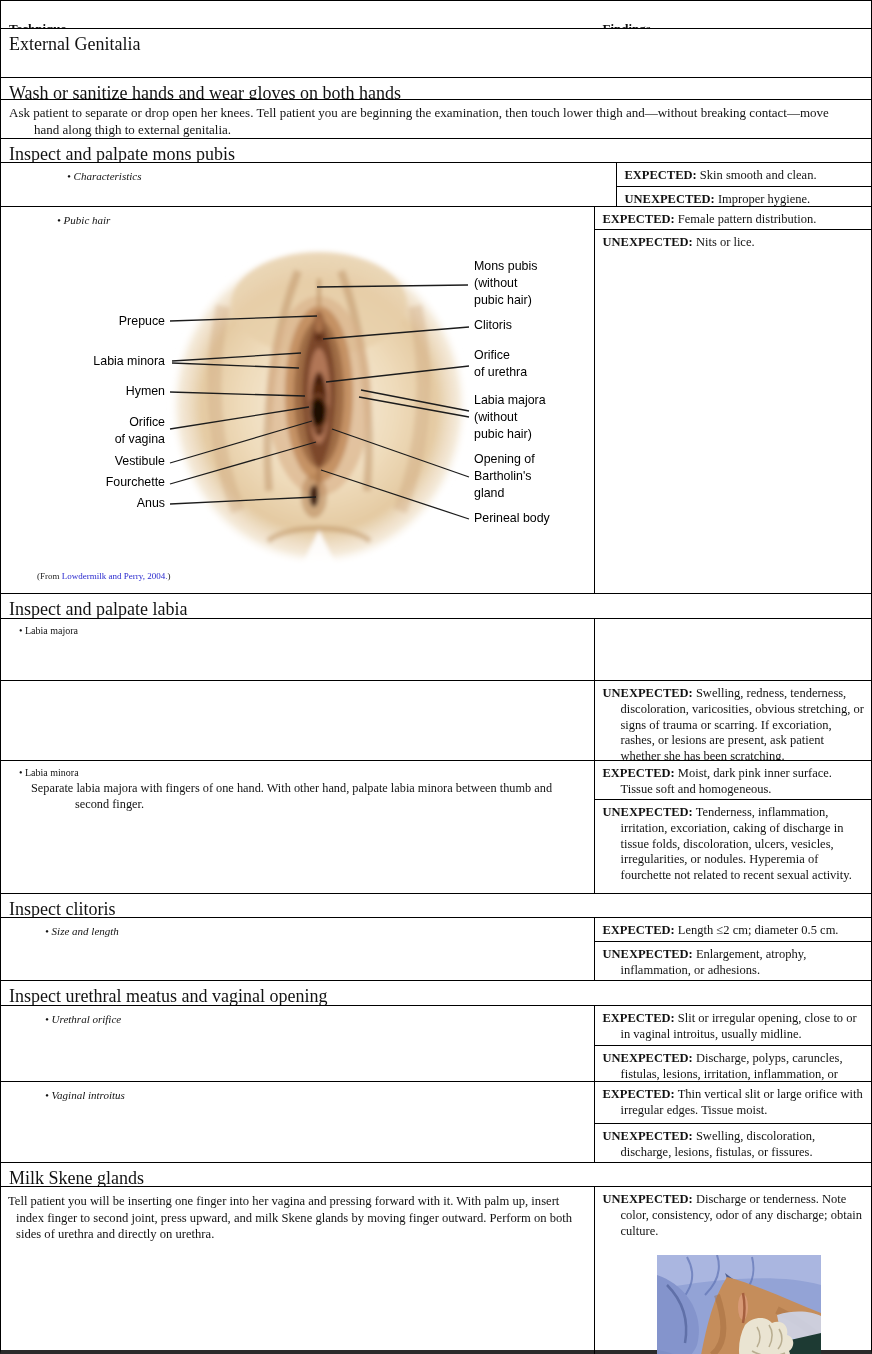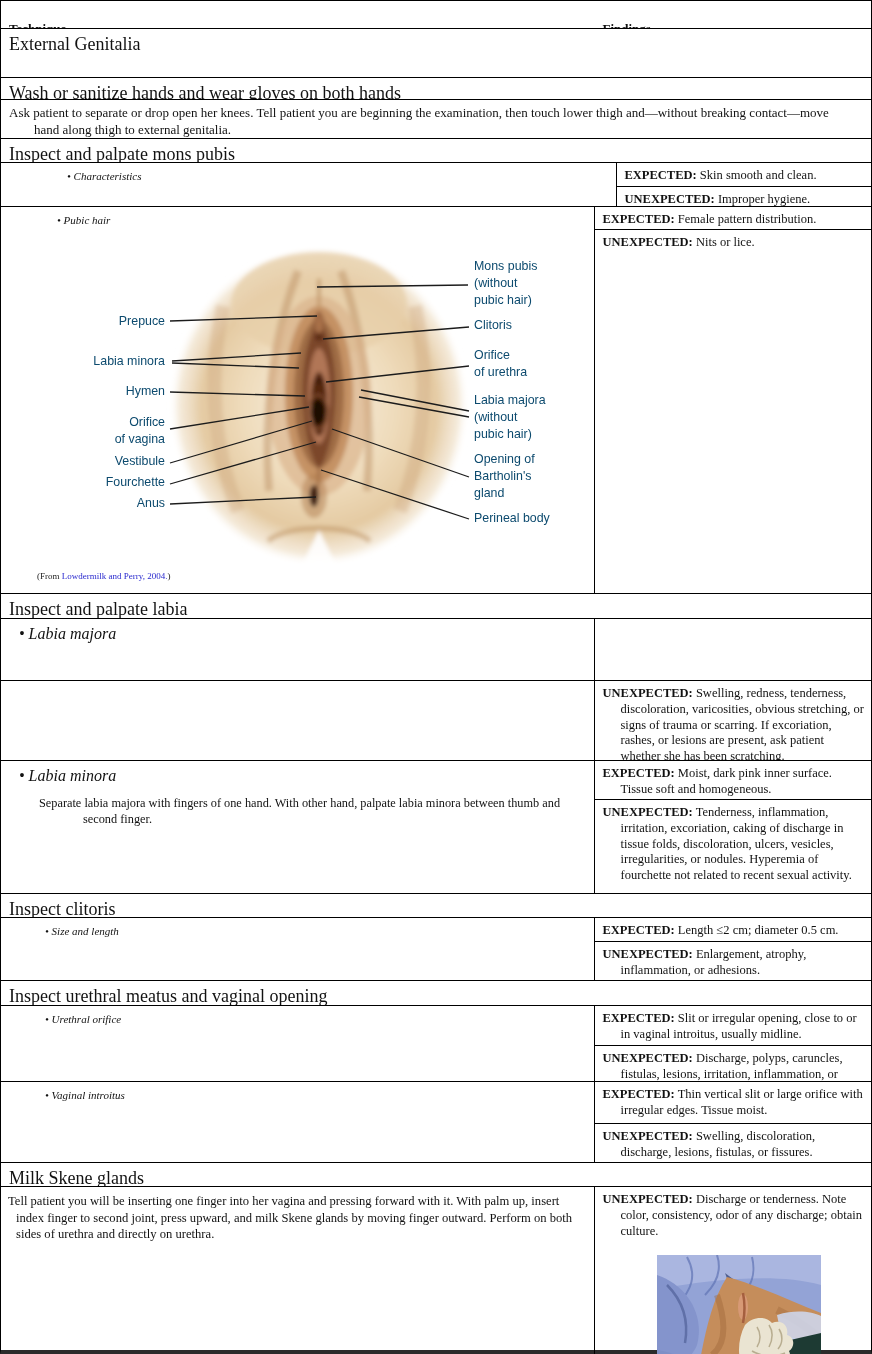--- a/index.html
+++ b/index.html
@@ -16,27 +16,27 @@
   .row{box-sizing:border-box;border-top:1.4px solid #000;overflow:hidden;}
   .row.first{border-top:none;}
   .split{display:grid;grid-template-columns:593.5px 1fr;}
   .lc{border-right:1.4px solid #000;position:relative;box-sizing:border-box;overflow:hidden;}
   .rc{box-sizing:border-box;overflow:hidden;}
   .bt{border-top:1.4px solid #000;}
   .hdrtxt{font-weight:bold;font-size:13px;padding:20px 8px 0 8px;display:block;}
   .sect{font-size:18px;padding:5px 10px 0 8px;}
   .para{font-size:13px;line-height:16.5px;margin:0;padding:5px 14px 0 33px;text-indent:-25px;}
   .blt{font-style:italic;font-size:11px;padding:7px 0 0 44px;}
-  .blt2{font-style:italic;font-size:16px;padding:6px 0 0 18px;}
-  .instr{font-size:12.3px;line-height:16px;margin:8px;padding:2px 10px 0 74px;text-indent:-44px;}
+  .blt2{font-size:10px;padding:6px 0 0 18px;}
+  .instr{font-size:12.3px;line-height:16px;margin:0;padding:2px 10px 0 74px;text-indent:-44px;}
   .instr2{font-size:12.6px;line-height:16.5px;margin:0;padding:6px 10px 0 15px;text-indent:-8px;}
   .fx{font-size:12.5px;line-height:15.8px;margin:0;padding:5px 6px 2px 26px;text-indent:-18px;}
   .fx b{font-weight:bold;}
   .figlbl{position:absolute;font-family:"Liberation Sans","DejaVu Sans",sans-serif;
-    font-size:12.4px;line-height:17.2px;white-space:pre-line;color:#0c4a6e;}
+    font-size:12.4px;line-height:17.2px;white-space:pre-line;color:#000000;}
   .flb{left:0;width:152px;text-align:right;}
   .frb{left:461px;text-align:left;}
   .credit{position:absolute;left:24px;bottom:12px;font-size:9px;color:#222;}
   .credit a{color:var(--link,#2a2ace);text-decoration:none;cursor:pointer;}
   .figart{position:absolute;left:60px;top:39px;}
   .photo{display:block;margin:14px 0 0 62px;}
 </style>
 </head>
 <body>
 

